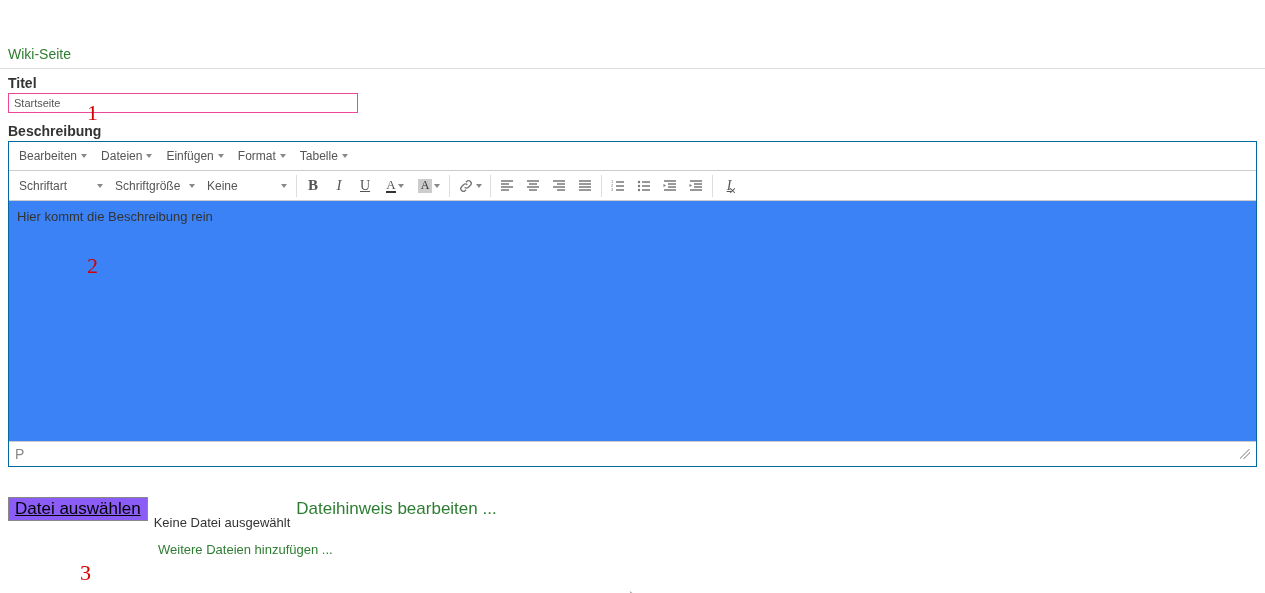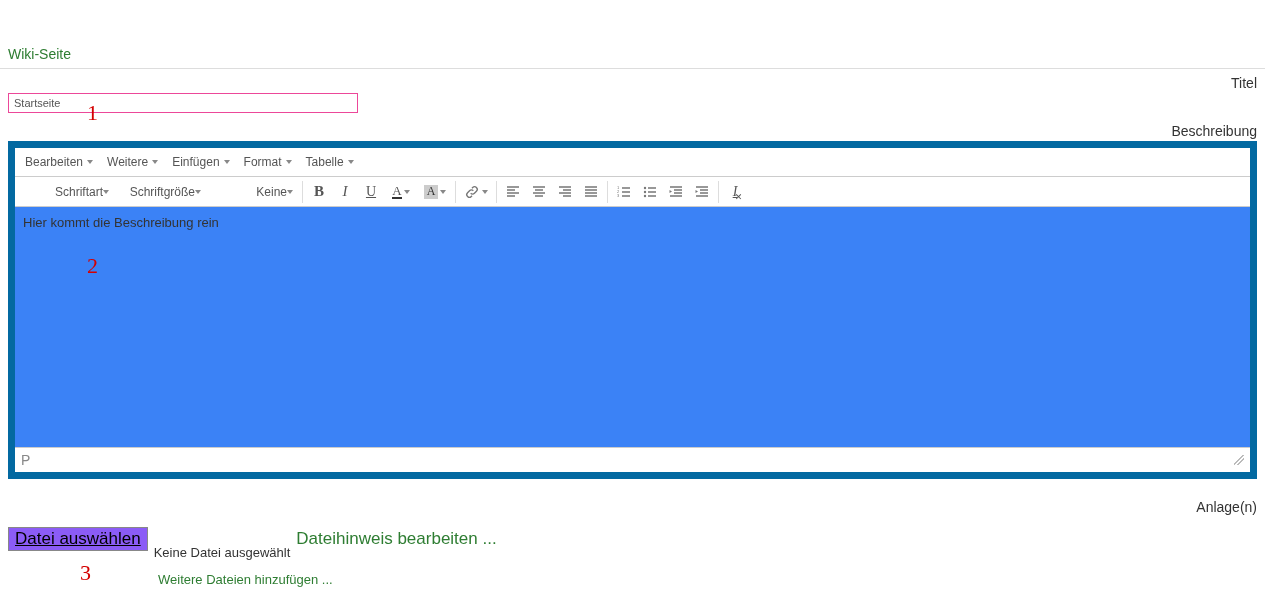--- a/index.html
+++ b/index.html
@@ -14,46 +14,45 @@
     color: #2e7d32;
     font-size: 14px;
     padding: 6px 8px;
     border-bottom: 1px solid #ddd;
     margin-top: 40px;
   }
   .field-block {
     padding: 6px 8px 4px 8px;
   }
   .field-label {
-    font-weight: normal;
+    font-weight: bold;
     font-size: 14px;
     color: #333;
     margin-bottom: 2px;
     display: block;
-    text-align: right;
   }
   .title-input {
     width: 350px;
     padding: 3px 5px;
     border: 1px solid #ec4899;
     font-size: 11px;
     color: #555;
     background: #fff;
   }
   .annot {
     position: absolute;
     color: #d40000;
     font-family: "Times New Roman", serif;
     font-size: 22px;
     pointer-events: none;
   }
 
   
   .editor-wrap {
-    border: 7px solid #0369a1;
+    border: 1px solid #0369a1;
     margin: 2px 8px 0 8px;
   }
   .menubar {
     display: flex;
     align-items: center;
     gap: 2px;
     border-bottom: 1px solid #ccc;
     padding: 4px 4px;
     background: #fff;
   }
@@ -77,21 +76,21 @@
     align-items: center;
     border-bottom: 1px solid #ccc;
     background: #fff;
     padding: 2px 4px;
     gap: 0;
     height: 30px;
   }
   .tb-select {
     display: flex;
     align-items: center;
-    justify-content: flex-end;
+    justify-content: space-between;
     padding: 3px 6px;
     color: #555;
     font-size: 12px;
     cursor: pointer;
     min-width: 90px;
   }
   .tb-sep {
     width: 1px;
     height: 22px;
     background: #ddd;
@@ -211,21 +210,21 @@
   </div>
 
   <div class="editor-wrap">
 
     <div class="menubar">
       <div class="menu-item">
           <span>Bearbeiten</span>
           <span class="caret"></span>
         </div>
       <div class="menu-item">
-          <span>Weitere</span>
+          <span>Dateien</span>
           <span class="caret"></span>
         </div>
       <div class="menu-item">
           <span>Einfügen</span>
           <span class="caret"></span>
         </div>
       <div class="menu-item">
           <span>Format</span>
           <span class="caret"></span>
         </div>
@@ -340,21 +339,20 @@
       <span>Hier kommt die Beschreibung rein</span>
     </div>
 
     <div class="editor-status">
       <span>P</span>
       <span class="resize-grip"></span>
     </div>
   </div>
 
   <div class="attach-block">
-    <span class="field-label">Anlage(n)</span>
     <div class="file-row">
       <button class="file-btn">Datei auswählen</button>
       <span class="file-status">Keine Datei ausgewählt</span>
       <span class="file-hint">Dateihinweis bearbeiten ...</span>
     </div>
     <div class="more-files">Weitere Dateien hinzufügen ...</div>
   </div>
 
   <div class="expander-row">
     <span class="tri"></span>

